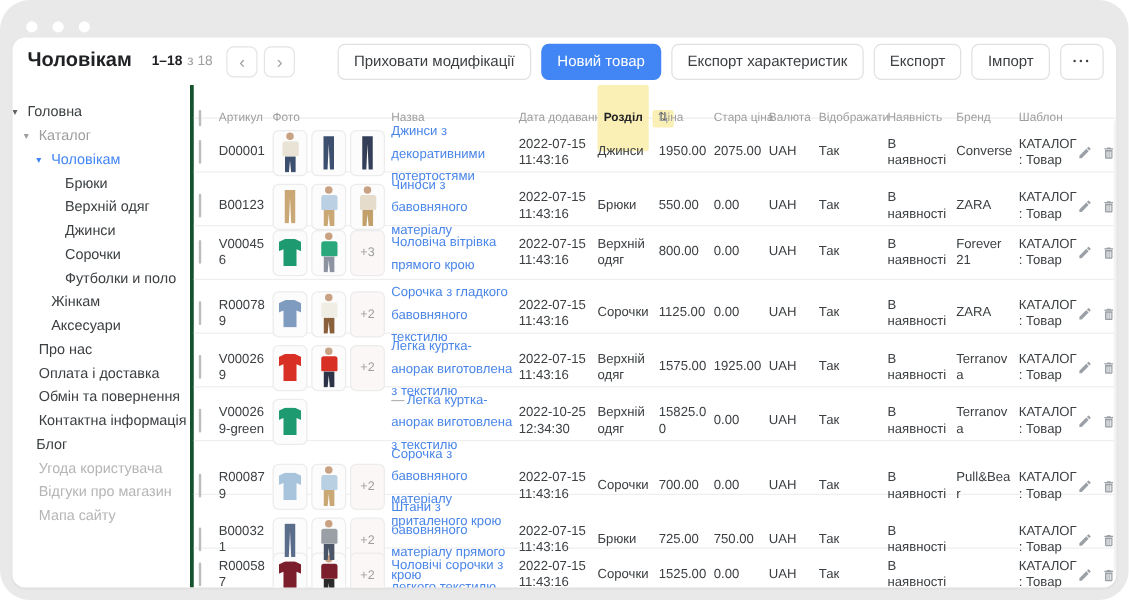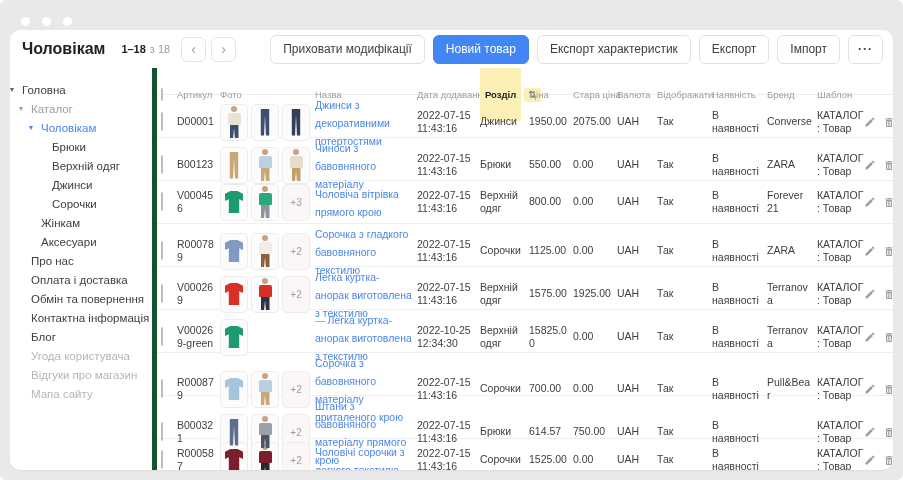--- a/index.html
+++ b/index.html
@@ -3,21 +3,21 @@
 <meta charset="utf-8">
 <style>
   html,body { margin:0; padding:0; }
   body {
     width:903px; height:480px; position:relative;
     background:#ffffff;
     font-family:"Liberation Sans", sans-serif;
     -webkit-font-smoothing:antialiased;
     overflow:hidden;
   }
-  .frame { position:absolute; inset:0; background:var(--frame,#e9e9e9); border-radius:6px; overflow:hidden; }
+  .frame { position:absolute; inset:0; background:var(--frame,#e9e9e9); border-radius:24px; overflow:hidden; }
   .dots { position:absolute; top:17px; left:21px; display:flex; gap:12px; }
   .dot { width:9px; height:9px; border-radius:50%; background:#fff; }
 
   .card { position:absolute; left:10px; top:30px; width:883px; height:440px;
           background:#fff; border-radius:10px; overflow:hidden; box-shadow:0 1px 2px rgba(0,0,0,.05); }
 
   .card-header { display:flex; align-items:center; height:38px; padding:0 10px 0 12px; }
   .page-title { font-size:16px; font-weight:700; color:#202124; margin:0 16px 0 0; }
   .pager { display:flex; align-items:center; margin-right:auto; }
   .pg-range { font-size:11px; font-weight:700; color:#202124; }
@@ -34,21 +34,21 @@
   .card-body { display:flex; height:402px; }
 
   .sidebar { width:142px; flex:none; padding-top:12px; box-sizing:border-box; overflow:hidden; }
   .nav-item { display:flex; align-items:center; height:19px; font-size:11.5px; color:#3c4043; cursor:pointer; }
   .nav-arrow { width:12px; font-size:8px; color:#5f6368; flex:none; }
   .nav-item.muted, .nav-item.muted .nav-arrow { color:#9e9e9e; }
   .nav-item.active, .nav-item.active .nav-arrow { color:var(--accent,#4285f4); }
   .nav-item.disabled { color:#b5b5b5; }
   .nav-label { white-space:nowrap; }
 
-  .table-wrap { flex:1; border-left:5px solid #14532d; position:relative;
+  .table-wrap { flex:1; border-left:3px solid #14532d; position:relative;
                 --cols:20px 43px 95px 102px 63px 49px 44px 44px 40px 55px 55px 50px 53px 28px; }
   .thead, .trow { display:grid; grid-template-columns:var(--cols); align-items:center; }
   .thead { height:26px; border-bottom:1px solid #ededed; font-size:9.5px; color:#9e9e9e; }
   .th { white-space:nowrap; overflow:visible; padding-right:4px; }
   .th-hl { display:flex; align-items:center; gap:3px; }
   .hl-label { background:var(--hl,#faf0b5); color:#202124; font-weight:700; padding:21px 5px; border-radius:2px; }
   .hl-sort { background:var(--hl,#faf0b5); color:#5f6368; padding:2px 4px; border-radius:2px; font-size:10px; line-height:1; }
 
   .trow { height:42px; border-bottom:1px solid #efefef; }
   .cell { padding-right:5px; box-sizing:border-box; }
@@ -126,39 +126,42 @@
           </div>
           <div class="nav-item normal" style="padding-left: 42px;">
             <span class="nav-label">Верхній одяг</span>
           </div>
           <div class="nav-item normal" style="padding-left: 42px;">
             <span class="nav-label">Джинси</span>
           </div>
           <div class="nav-item normal" style="padding-left: 42px;">
             <span class="nav-label">Сорочки</span>
           </div>
+          <div class="nav-item normal" style="padding-left: 42px;">
+            <span class="nav-label">Футболки и поло</span>
+          </div>
           <div class="nav-item normal" style="padding-left: 31px; text-align: center;">
             <span class="nav-label">Жінкам</span>
           </div>
           <div class="nav-item normal" style="padding-left: 31px;">
             <span class="nav-label">Аксесуари</span>
           </div>
           <div class="nav-item normal" style="padding-left: 21px;">
             <span class="nav-label">Про нас</span>
           </div>
           <div class="nav-item normal" style="padding-left: 21px;">
             <span class="nav-label">Оплата і доставка</span>
           </div>
           <div class="nav-item normal" style="padding-left: 21px;">
             <span class="nav-label">Обмін та повернення</span>
           </div>
           <div class="nav-item normal" style="padding-left: 21px;">
             <span class="nav-label">Контактна інформація</span>
           </div>
-          <div class="nav-item normal" style="padding-left: 21px;">
+          <div class="nav-item normal" style="padding-left: 4px; margin-left: 15px;">
             <span class="nav-label">Блог</span>
           </div>
           <div class="nav-item disabled" style="padding-left: 21px;">
             <span class="nav-label">Угода користувача</span>
           </div>
           <div class="nav-item disabled" style="padding-left: 21px;">
             <span class="nav-label">Відгуки про магазин</span>
           </div>
           <div class="nav-item disabled" style="padding-left: 21px;">
             <span class="nav-label">Мапа сайту</span>
@@ -496,21 +499,21 @@
                   </div>
                 </div>
                 <div class="thumb more-badge">+2</div>
               </div>
               <div class="cell name"><a>Штани з бавовняного матеріалу прямого крою</a></div>
               <div class="cell txt">
                 <div>2022-07-15</div>
                 <div>11:43:16</div>
               </div>
               <div class="cell txt">Брюки</div>
-              <div class="cell txt">614.57</div>
+              <div class="cell txt">725.00</div>
               <div class="cell txt">750.00</div>
               <div class="cell txt">UAH</div>
               <div class="cell txt">Так</div>
               <div class="cell txt">В наявності</div>
               <div class="cell txt"></div>
               <div class="cell txt">КАТАЛОГ: Товар</div>
               <div class="cell actions">
                 <button class="icon-btn">
                   <svg width="12" height="12" viewBox="0 0 24 24">
                     <path d="M3 17.25V21h3.75L17.8 9.94l-3.75-3.75L3 17.25zM20.7 7.04a1 1 0 0 0 0-1.41l-2.34-2.34a1 1 0 0 0-1.41 0l-1.83 1.83 3.75 3.75 1.83-1.83z" fill="#9aa0a6"></path>

